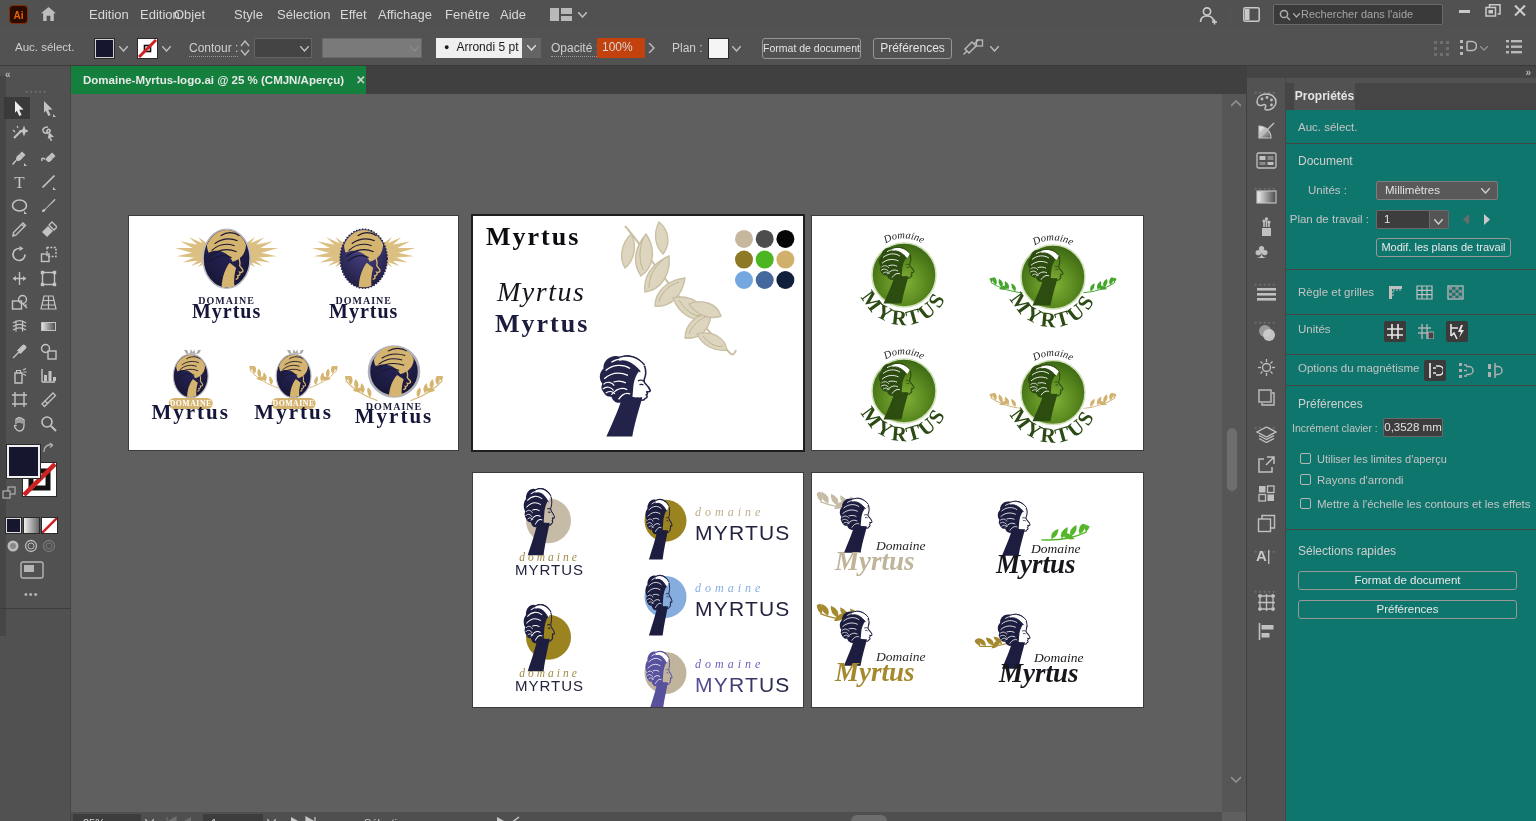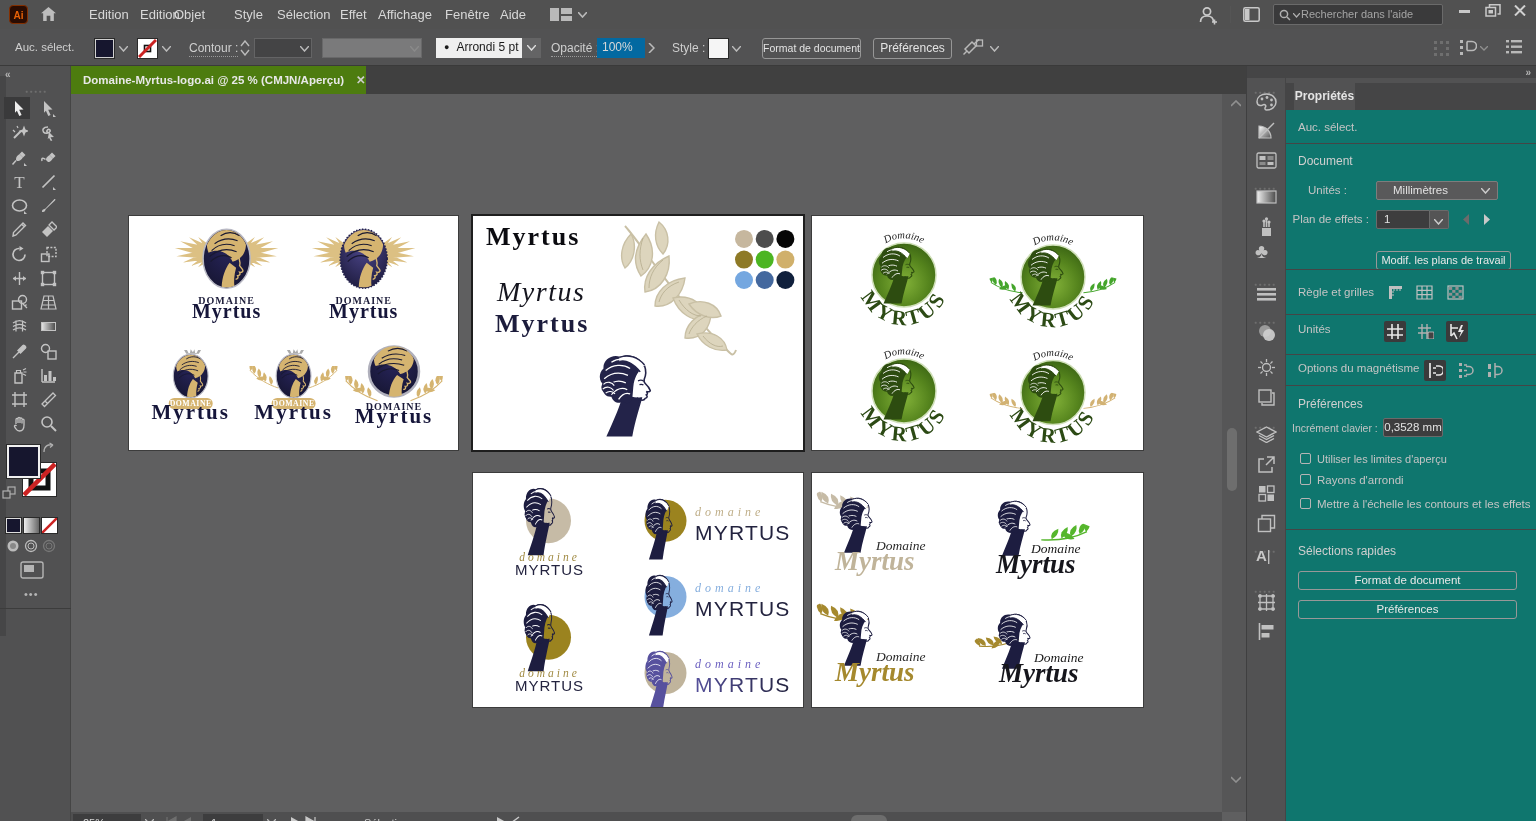--- a/index.html
+++ b/index.html
@@ -6,21 +6,21 @@
 #app{position:absolute;inset:0;width:1536px;height:821px;}
 .abs{position:absolute;}
 .btn{white-space:nowrap;overflow:hidden;}
 
 #menubar{position:absolute;left:0;top:0;width:1536px;height:29px;background:#515151;color:#d8d8d8;font-size:13px;}
 #menubar .mi{position:absolute;top:7px;}
 
 #ctrlbar{position:absolute;left:0;top:29px;width:1536px;height:37px;background:#525253;border-bottom:1px solid #3a3a3a;color:#cfcfcf;font-size:12px;}
 
 #tabbar{position:absolute;left:71px;top:66px;width:1175px;height:28px;background:#404040;}
-#doctab{position:absolute;left:0px;top:0px;width:295px;height:28px;background:#4d7c0f;color:#e8e8e8;font-size:11.5px;font-weight:bold;line-height:28px;padding-left:12px;white-space:nowrap;overflow:hidden;}
+#doctab{position:absolute;left:0px;top:0px;width:295px;height:28px;background:#15803d;color:#e8e8e8;font-size:11.5px;font-weight:bold;line-height:28px;padding-left:12px;white-space:nowrap;overflow:hidden;}
 
 #tools{position:absolute;left:0;top:66px;width:71px;height:755px;background:#515152;border-right:1px solid #454545;}
 
 #canvas{position:absolute;left:71px;top:94px;width:1151px;height:718px;background:#5f5f60;overflow:hidden;}
 .board{position:absolute;background:#fff;}
 
 #vscroll{position:absolute;left:1222px;top:94px;width:24px;height:718px;background:#565657;}
 #dock{position:absolute;left:1246px;top:66px;width:290px;height:755px;background:#525253;border-left:1px solid #3f3f40;}
 #iconstrip{position:absolute;left:0;top:12px;width:39px;height:743px;background:#525253;border-right:1px solid #454546;}
 #props{position:absolute;left:39px;top:17px;width:251px;height:743px;background:#0f766e;}
@@ -110,25 +110,25 @@
       </svg>
 <div class="abs" style="left:322px;top:9px;width:100px;height:20px;background:#7a7a7b;border:1px solid #686869;"></div>
 <svg class="abs" style="left:410px;top:17px" width="9" height="6">
         <path d="M0 0 L4.5 5 9 0" fill="none" stroke="#8a8a8a" stroke-width="1.5"></path>
       </svg>
 <div class="abs" style="left:436px;top:9px;width:86px;height:20px;background:#efefef;color:#1a1a1a;font-size:12px;line-height:19px;"><span style="margin-left:8px;font-size:9px;vertical-align:1px;">●</span><span style="margin-left:7px;">Arrondi 5 pt</span></div>
 <div class="abs" style="left:522px;top:9px;width:19px;height:20px;background:#646465;"><svg style="margin:7px 0 0 5px" width="9" height="6">
           <path d="M0 0 L4.5 5 9 0" fill="none" stroke="#ddd" stroke-width="1.5"></path>
         </svg></div>
 <span class="abs" style="left:551px;top:12px;border-bottom:1px dotted #9a9a9a;padding-bottom:1px;">Opacité :</span>
-<div class="abs" style="left:597px;top:9px;width:48px;height:20px;background:#0369a1;color:#d8d8d8;font-size:12px;line-height:19px;padding-left:5px;">100%</div>
+<div class="abs" style="left:597px;top:9px;width:48px;height:20px;background:#c2410c;color:#d8d8d8;font-size:12px;line-height:19px;padding-left:5px;">100%</div>
 <div class="abs" style="left:645px;top:9px;width:14px;height:20px;"><svg style="margin:5px 0 0 3px" width="7" height="10">
           <path d="M1 0 L6 5 1 10" fill="none" stroke="#bbb" stroke-width="1.5"></path>
         </svg></div>
-<span class="abs" style="left:672px;top:12px;">Style :</span>
+<span class="abs" style="left:672px;top:12px;">Plan :</span>
 <div class="abs" style="left:709px;top:10px;width:19px;height:19px;background:#f5f5f5;outline:1px solid #2a2a2a;"></div>
 <svg class="abs" style="left:732px;top:17px" width="9" height="6">
         <path d="M0 0 L4.5 5 9 0" fill="none" stroke="#bbb" stroke-width="1.5"></path>
       </svg>
 <div class="abs btn" style="left:762px;top:9px;width:99px;height:21px;border:1px solid #969696;border-radius:3px;color:#e3e3e3;font-size:10.5px;line-height:19px;text-align:center;">Format de document</div>
 <div class="abs" style="left:873px;top:9px;width:79px;height:21px;border:1px solid #969696;border-radius:3px;color:#e3e3e3;font-size:12px;line-height:19px;text-align:center;">Préférences</div>
 <svg class="abs" style="left:962px;top:10px" width="22" height="19" viewBox="0 0 22 19">
         <path d="M3 10 L10 3 14 7 7 14 Z" fill="none" stroke="#b9b9b9" stroke-width="1.5"></path>
         <path d="M12 5 L17 0.5" stroke="#b9b9b9" stroke-width="1.5"></path>
         <rect x="14.5" y="1" width="6" height="6" fill="none" stroke="#b9b9b9" stroke-width="1.3"></rect>
@@ -731,35 +731,35 @@
           <rect x="4.5" y="11" width="8" height="4.5" fill="#c0c0c0"></rect>
         </svg>
 </div>
 <div id="props">
 <div class="abs" style="left:0;top:0;width:251px;height:27px;background:#454546;"></div>
 <div class="abs" style="left:8px;top:0;width:61px;height:27px;background:#525253;color:#e4e4e4;font-size:12px;font-weight:bold;line-height:26px;text-align:center;">Propriétés</div>
 <div class="abs" style="left:12px;top:38px;font-size:11.5px;color:#c4c4c4;">Auc. sélect.</div>
 <div class="abs" style="left:0px;top:60px;width:251px;height:1px;background:#454546;"></div>
 <div class="abs" style="left:12px;top:71px;font-size:12px;color:#cfcfcf;">Document</div>
 <div class="abs" style="left:0px;top:101px;width:83px;text-align:center;font-size:11.5px;color:#c4c4c4;">Unités :</div>
-<div class="abs" style="left:90px;top:98px;width:122px;height:19px;background:#59595a;border:1px solid #7d7d7d;border-radius:2px;color:#e2e2e2;font-size:11.5px;line-height:17px;padding-left:16px;">Millimètres<svg class="abs" style="right:7px;top:6px" width="9" height="6">
+<div class="abs" style="left:90px;top:98px;width:122px;height:19px;background:#59595a;border:1px solid #7d7d7d;border-radius:2px;color:#e2e2e2;font-size:11.5px;line-height:17px;padding-left:8px;">Millimètres<svg class="abs" style="right:7px;top:6px" width="9" height="6">
             <path d="M0 0 L4.5 5 9 0" fill="none" stroke="#ccc" stroke-width="1.5"></path>
           </svg></div>
-<div class="abs" style="left:0px;top:130px;width:83px;text-align:right;font-size:11.5px;color:#c4c4c4;">Plan de effets :</div>
+<div class="abs" style="left:0px;top:130px;width:83px;text-align:right;font-size:11.5px;color:#c4c4c4;">Plan de travail :</div>
 <div class="abs" style="left:90px;top:127px;width:54px;height:19px;background:#3d3d3e;border:1px solid #6a6a6a;border-radius:2px 0 0 2px;color:#e2e2e2;font-size:11.5px;line-height:17px;padding-left:7px;">1</div>
 <div class="abs" style="left:144px;top:127px;width:19px;height:19px;background:#545455;border:1px solid #6a6a6a;border-left:none;border-radius:0 2px 2px 0;"><svg style="margin:6px 0 0 4px" width="9" height="6">
             <path d="M0 0 L4.5 5 9 0" fill="none" stroke="#ccc" stroke-width="1.5"></path>
           </svg></div>
 <svg class="abs" style="left:176px;top:131px" width="8" height="11">
           <path d="M7 0 L1 5.5 7 11 Z" fill="#6b6b6b"></path>
         </svg>
 <svg class="abs" style="left:197px;top:131px" width="8" height="11">
           <path d="M1 0 L7 5.5 1 11 Z" fill="#c9c9c9"></path>
         </svg>
-<div class="abs btn" style="left:90px;top:155px;width:135px;height:19px;border:1px solid #989898;border-radius:3px;color:#e8e8e8;font-size:11px;line-height:17px;text-align:center;margin-top:13px;">Modif. les plans de travail</div>
+<div class="abs btn" style="left:90px;top:155px;width:135px;height:19px;border:1px solid #989898;border-radius:3px;color:#e8e8e8;font-size:11px;line-height:17px;text-align:center;">Modif. les plans de travail</div>
 <div class="abs" style="left:0px;top:186px;width:251px;height:1px;background:#454546;"></div>
 <div class="abs" style="left:12px;top:203px;font-size:11.5px;color:#c4c4c4;">Règle et grilles</div>
 <svg class="abs" style="left:102px;top:202px" width="17" height="15">
           <path d="M1 1 V14 H4 V4 H14 V1 Z" fill="#c0c0c0"></path>
           <path d="M6 4 v2 M9 4 v2 M12 4 v2 M4 7 h2 M4 10 h2" stroke="#c0c0c0" stroke-width="1"></path>
         </svg>
 <svg class="abs" style="left:130px;top:202px" width="17" height="15">
           <path d="M1 1 H16 V14 H1 Z M6 1 V14 M11 1 V14 M1 5.3 H16 M1 9.6 H16" fill="none" stroke="#c0c0c0" stroke-width="1.2"></path>
         </svg>
 <svg class="abs" style="left:161px;top:202px" width="17" height="15">

